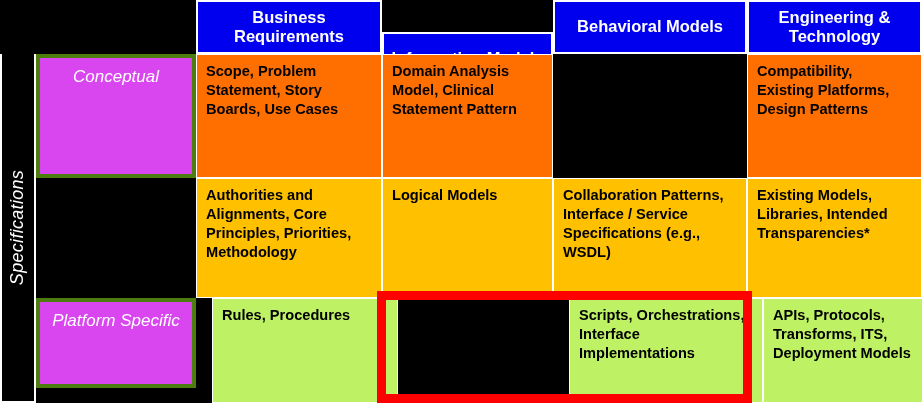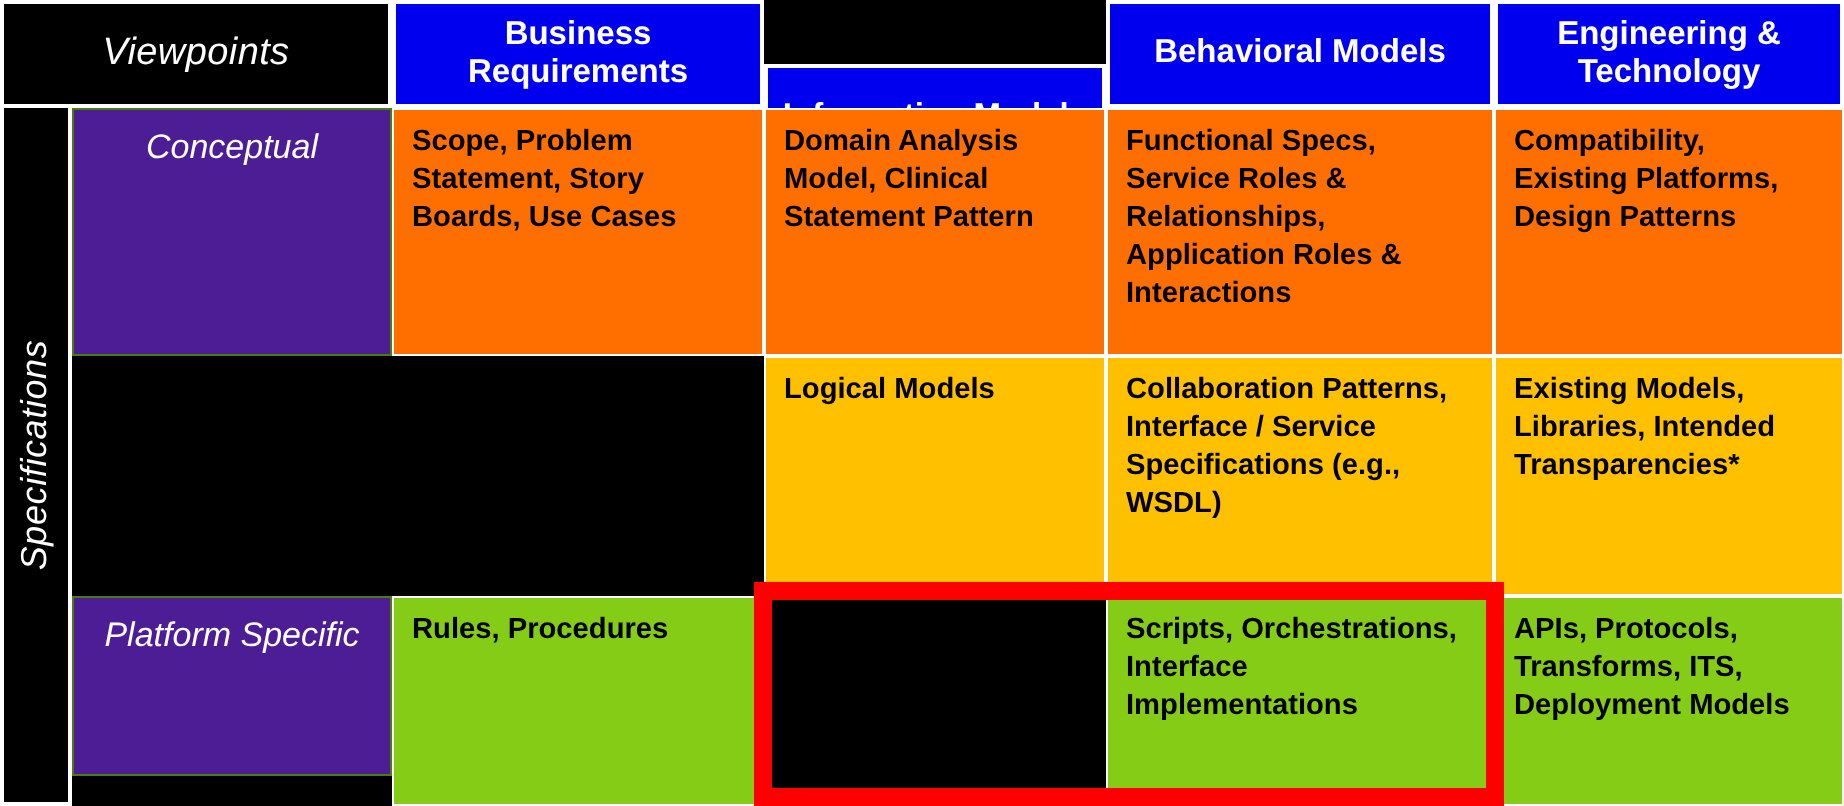--- a/index.html
+++ b/index.html
@@ -88,22 +88,22 @@
     font-weight: 400;
     white-space: nowrap;
     transform: rotate(-90deg);
     letter-spacing: 0.3px;
   }
 
   
   .rowlabel {
     left: 36px;
     width: 160px;
-    background: #4c1d95;
-    border: 1px solid #4d7c0f;
+    background: #d946ef;
+    border: 4px solid #4d7c0f;
     display: flex;
     align-items: flex-start;
     justify-content: center;
     text-align: center;
     padding-top: 9px;
   }
   .rowlabel .txt {
     color: #ffffff;
     font-size: 17px;
     font-style: italic;
@@ -118,40 +118,37 @@
   }
   .data .txt {
     color: #000000;
     font-size: 14.6px;
     font-weight: 600;
     line-height: 1.30;
     display: block;
   }
   .row-conceptual { background: #ff6f00; }
   .row-independent { background: #ffc000; }
-  .row-specific   { background: #84cc16; }
+  .row-specific   { background: #bef264; margin-left: 16px; }
 
   
   .highlight-box {
     position: absolute;
     border: 9px solid #ff0000;
     background: transparent;
     pointer-events: none;
     box-sizing: border-box;
     z-index: 20;
   }
 </style>
 </head>
 <body>
 
 <div id="matrix">
 
-  <div class="cell hdr-viewpoints">
-    <span class="txt">Viewpoints</span>
-  </div>
 
   <div class="cell hdr-col" style="left:196px;  width:186px;">
     <span class="txt">Business Requirements</span>
   </div>
   <div class="cell hdr-col" style="left:382px;  width:171px;margin-top:32px;">
     <span class="txt">Information Models</span>
   </div>
   <div class="cell hdr-col" style="left:553px;  width:194px;">
     <span class="txt">Behavioral Models</span>
   </div>
@@ -165,27 +162,27 @@
 
   <div class="cell rowlabel" style="top:54px; height:124px;">
     <span class="txt">Conceptual</span>
   </div>
   <div class="cell data row-conceptual" style="left:196px; top:54px; width:186px; height:124px;">
     <span class="txt">Scope, Problem Statement, Story Boards, Use Cases</span>
   </div>
   <div class="cell data row-conceptual" style="left:382px; top:54px; width:171px; height:124px;">
     <span class="txt">Domain Analysis Model, Clinical Statement Pattern</span>
   </div>
-  <div class="cell data row-conceptual" style="left:553px; top:54px; width:194px; height:124px;">
-    <span class="txt">Functional Specs, Service Roles &amp; Relationships, Application Roles &amp; Interactions</span>
-  </div>
   <div class="cell data row-conceptual" style="left:747px; top:54px; width:175px; height:124px;">
     <span class="txt">Compatibility, Existing Platforms, Design Patterns</span>
   </div>
 
+  <div class="cell data row-independent" style="left:196px; top:178px; width:186px; height:120px;">
+    <span class="txt">Authorities and Alignments, Core Principles, Priorities, Methodology</span>
+  </div>
   <div class="cell data row-independent" style="left:382px; top:178px; width:171px; height:120px;">
     <span class="txt">Logical Models</span>
   </div>
   <div class="cell data row-independent" style="left:553px; top:178px; width:194px; height:120px;">
     <span class="txt">Collaboration Patterns, Interface / Service Specifications (e.g., WSDL)</span>
   </div>
   <div class="cell data row-independent" style="left:747px; top:178px; width:175px; height:120px;">
     <span class="txt">Existing Models, Libraries, Intended Transparencies*</span>
   </div>
 

